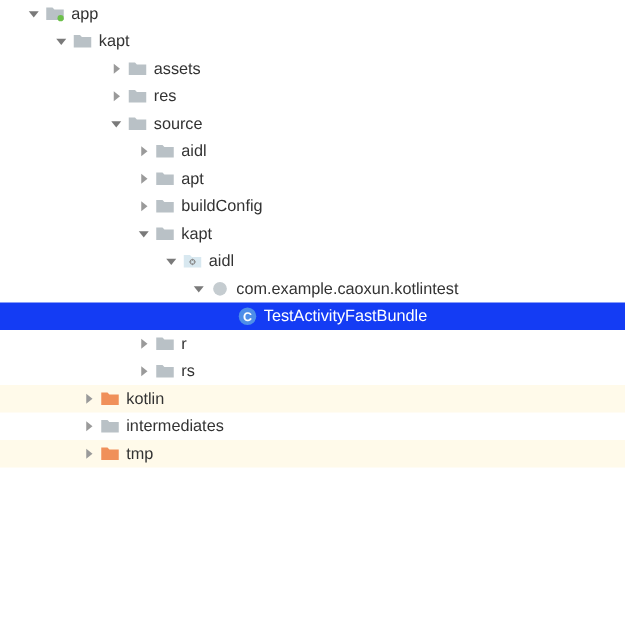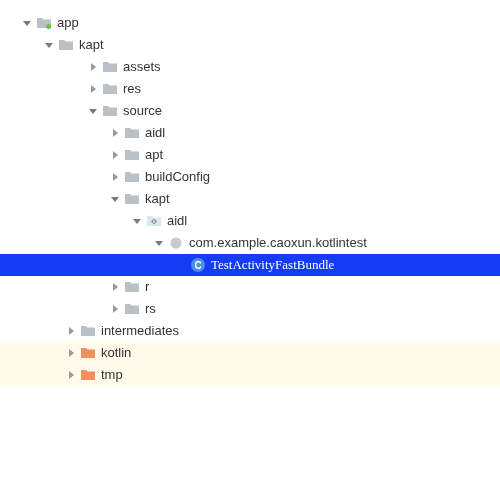--- a/index.html
+++ b/index.html
@@ -11,21 +11,21 @@
       font-family: -apple-system, BlinkMacSystemFont, "Segoe UI", sans-serif;
       font-size: 13px;
       color: #333;
       background: #fff;
       width: 500px;
       height: 501px;
       overflow: hidden;
     }
     .tree {
       user-select: none;
-      padding-top: 12px;
+      padding-top: 0;
     }
     .row {
       display: flex;
       align-items: center;
       height: 22px;
       white-space: nowrap;
     }
     .row.selected {
       background: #143cf4;
       color: #fff;
@@ -61,21 +61,20 @@
       justify-content: center;
       margin-right: 5px;
       flex-shrink: 0;
     }
     .label {
       line-height: 22px;
     }
     .row.selected .label {
       color: #fff;
       font-weight: 500;
-      font-family: Liberation Serif, serif;
     }
   </style>
 </head>
 <body>
 
 <div class="tree" id="tree-root">
     <div class="row">
       <span class="indent" style="width: 20px;"></span>
       <span class="arrow">
         <svg viewBox="0 0 10 10">
@@ -269,47 +268,47 @@
           <path d="M3 1 L8 5 L3 9 Z" fill="#9a9a9a"></path>
         </svg>
       </span>
       <span class="icon">
         <svg viewBox="0 0 16 16">
           <path d="M1 3 L6 3 L7.5 4.5 L15 4.5 L15 13 L1 13 Z" fill="#b9c1c6"></path>
         </svg>
       </span>
       <span class="label">rs</span>
     </div>
-    <div class="row">
-      <span class="indent" style="width: 64px;"></span>
-      <span class="arrow">
-        <svg viewBox="0 0 10 10">
-          <path d="M3 1 L8 5 L3 9 Z" fill="#9a9a9a"></path>
-        </svg>
-      </span>
-      <span class="icon">
-        <svg viewBox="0 0 16 16">
-          <path d="M1 3 L6 3 L7.5 4.5 L15 4.5 L15 13 L1 13 Z" fill="#b9c1c6"></path>
-        </svg>
-      </span>
-      <span class="label">intermediates</span>
-    </div>
     <div class="row kotlin-highlight">
       <span class="indent" style="width: 64px;"></span>
       <span class="arrow">
         <svg viewBox="0 0 10 10">
           <path d="M3 1 L8 5 L3 9 Z" fill="#9a9a9a"></path>
         </svg>
       </span>
       <span class="icon">
         <svg viewBox="0 0 16 16">
           <path d="M1 3 L6 3 L7.5 4.5 L15 4.5 L15 13 L1 13 Z" fill="#f0905a"></path>
         </svg>
       </span>
       <span class="label">kotlin</span>
+    </div>
+    <div class="row">
+      <span class="indent" style="width: 64px;"></span>
+      <span class="arrow">
+        <svg viewBox="0 0 10 10">
+          <path d="M3 1 L8 5 L3 9 Z" fill="#9a9a9a"></path>
+        </svg>
+      </span>
+      <span class="icon">
+        <svg viewBox="0 0 16 16">
+          <path d="M1 3 L6 3 L7.5 4.5 L15 4.5 L15 13 L1 13 Z" fill="#b9c1c6"></path>
+        </svg>
+      </span>
+      <span class="label">intermediates</span>
     </div>
     <div class="row kotlin-highlight">
       <span class="indent" style="width: 64px;"></span>
       <span class="arrow">
         <svg viewBox="0 0 10 10">
           <path d="M3 1 L8 5 L3 9 Z" fill="#9a9a9a"></path>
         </svg>
       </span>
       <span class="icon">
         <svg viewBox="0 0 16 16">

